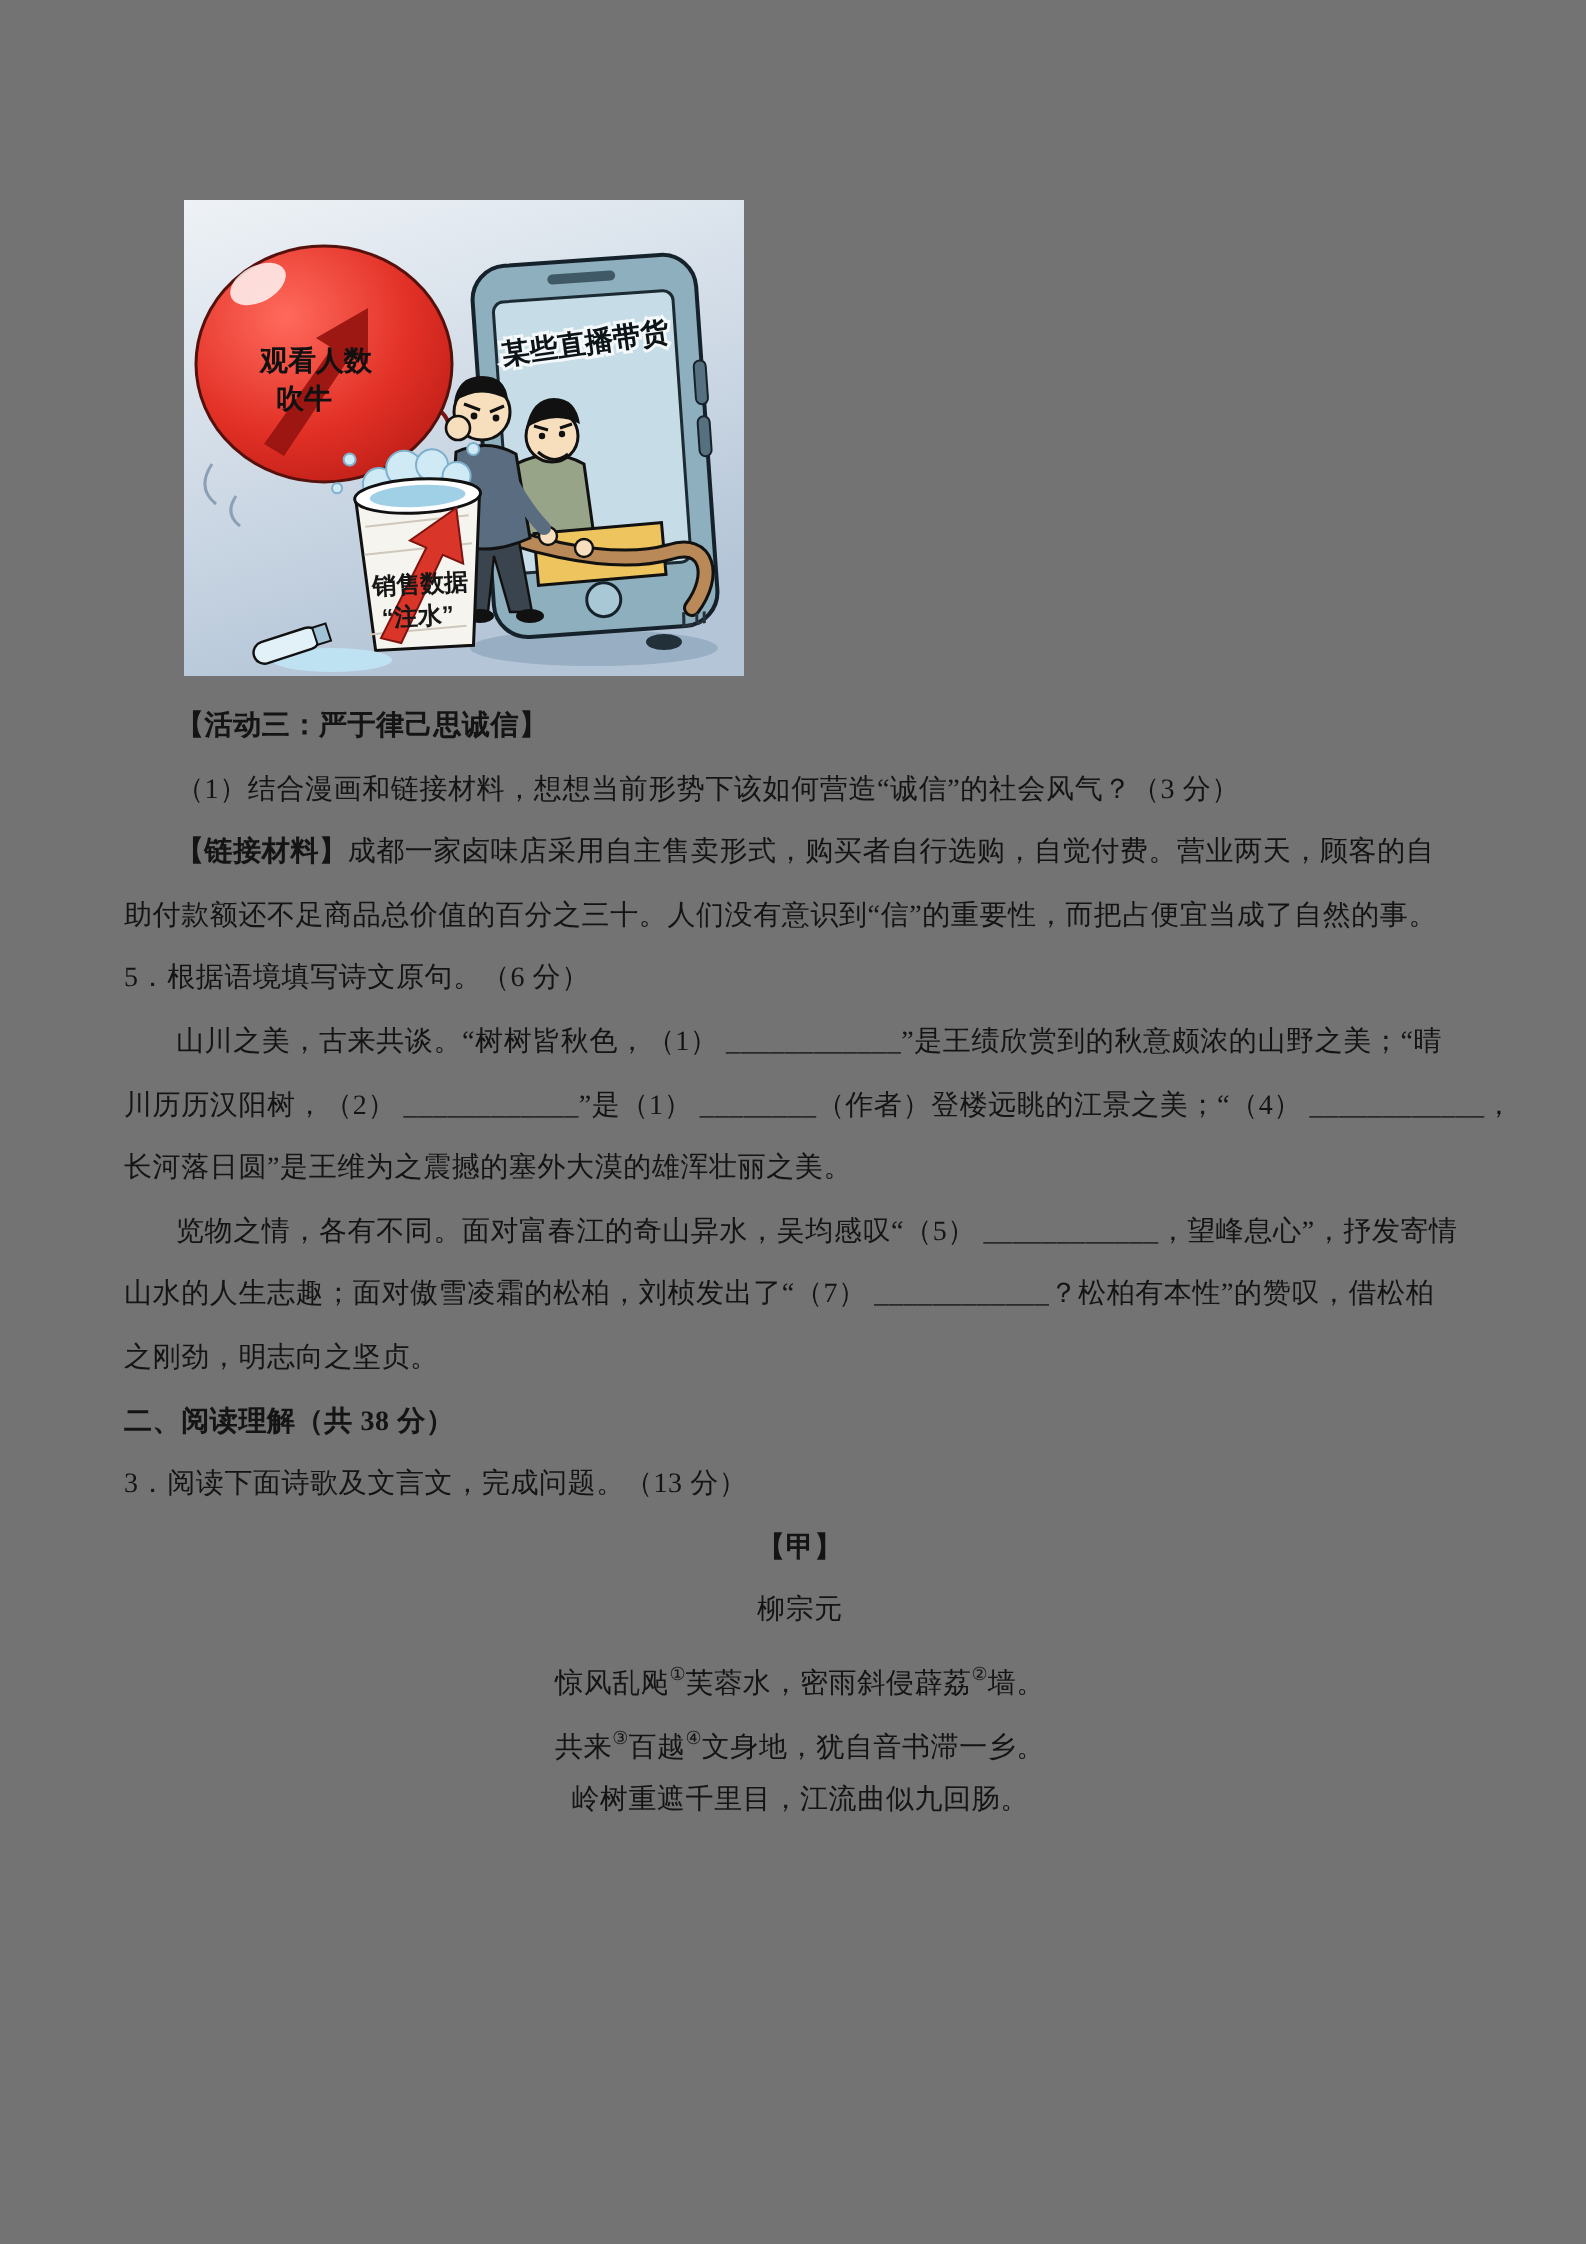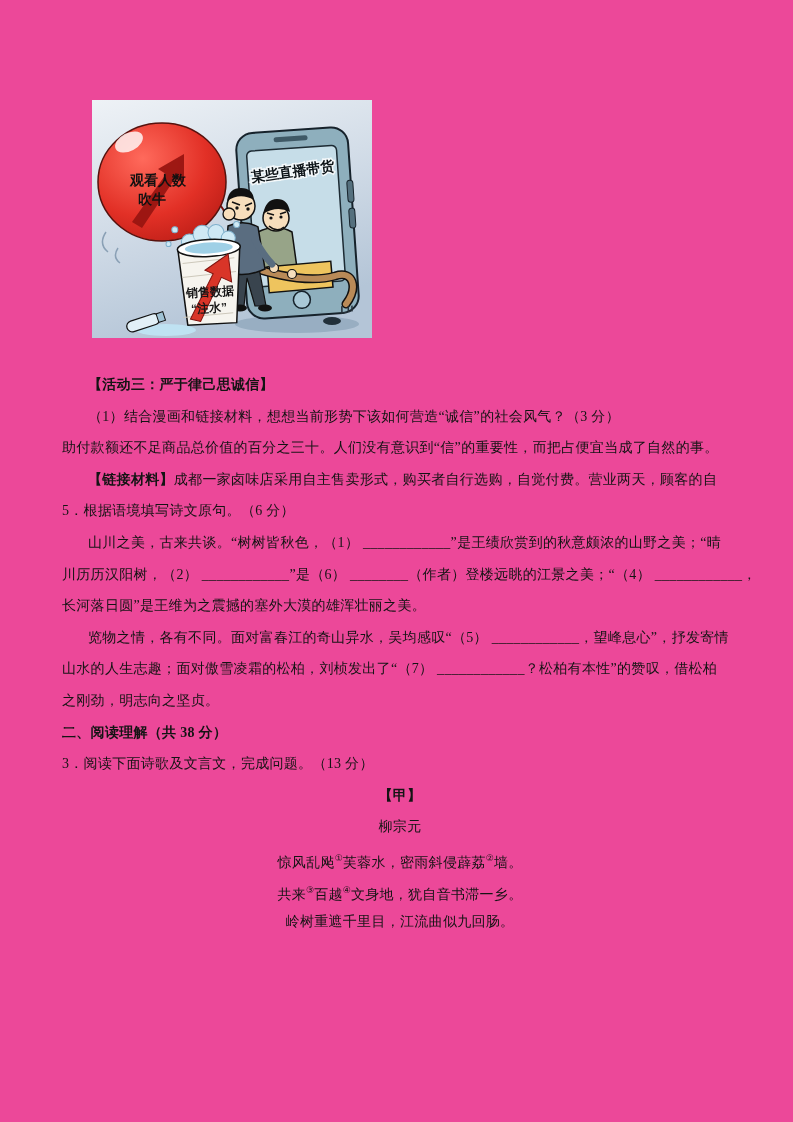--- a/index.html
+++ b/index.html
@@ -1,29 +1,29 @@
 <!DOCTYPE html>
 <html><head>
 <meta charset="utf-8">
 <style>
   html,body{margin:0;padding:0;}
   body{
     width:793px;height:1122px;background:#ffffff;position:relative;
     font-family:"Liberation Serif","DejaVu Serif",serif;color:#141414;
     overflow:hidden;
   }
-  .page{position:absolute;inset:0;background:#ec4899;}
+  .page{position:absolute;inset:0;background:#737373;}
 
   
   .cartoon{position:absolute;left:92px;top:100px;width:280px;height:238px;}
   .cartoon svg{display:block;width:100%;height:100%;}
   .cartoon text{font-family:"Liberation Sans","DejaVu Sans",sans-serif;font-weight:bold;}
 
   
-  .content{position:absolute;left:62px;top:348px;width:676px;font-size:14px;letter-spacing:.3px;margin-top:21px;}
+  .content{position:absolute;left:62px;top:348px;width:676px;font-size:14px;letter-spacing:.3px;}
   .ln{height:31.6px;line-height:31.6px;white-space:nowrap;}
   .ind{padding-left:26px;}
   .b{font-weight:bold;}
   .ctr{text-align:center;padding-left:0;}
   .gap{height:31.6px;}
   .sup{font-size:9px;vertical-align:6px;letter-spacing:0;}
 </style>
 </head>
 <body>
 
@@ -129,25 +129,25 @@
         <rect x="66" y="218" width="7" height="9" fill="#9fc2d4" stroke="#111" stroke-width="1"></rect>
       </g>
 
       <text x="249" y="214" font-size="11" font-style="italic" fill="#26313a" transform="rotate(-12 249 214)">Lu</text>
     </svg>
   </div>
 
   <div class="content">
     <div class="ln ind b">【活动三：严于律己思诚信】</div>
     <div class="ln ind">（1）结合漫画和链接材料，想想当前形势下该如何营造“诚信”的社会风气？（3 分）</div>
+    <div class="ln ind"><span class="b">【链接材料】</span><span>成都一家卤味店采用自主售卖形式，购买者自行选购，自觉付费。营业两天，顾客的自</span></div>
     <div class="ln">助付款额还不足商品总价值的百分之三十。人们没有意识到“信”的重要性，而把占便宜当成了自然的事。</div>
-    <div class="ln ind"><span class="b">【链接材料】</span><span>成都一家卤味店采用自主售卖形式，购买者自行选购，自觉付费。营业两天，顾客的自</span></div>
     <div class="ln">5．根据语境填写诗文原句。（6 分）</div>
     <div class="ln ind">山川之美，古来共谈。“树树皆秋色，（1） ____________”是王绩欣赏到的秋意颇浓的山野之美；“晴</div>
-    <div class="ln">川历历汉阳树，（2） ____________”是（6） ________（作者）登楼远眺的江景之美；“（4） ____________，</div>
+    <div class="ln">川历历汉阳树，（2） ____________”是（1） ________（作者）登楼远眺的江景之美；“（4） ____________，</div>
     <div class="ln">长河落日圆”是王维为之震撼的塞外大漠的雄浑壮丽之美。</div>
     <div class="ln ind">览物之情，各有不同。面对富春江的奇山异水，吴均感叹“（5） ____________，望峰息心”，抒发寄情</div>
     <div class="ln">山水的人生志趣；面对傲雪凌霜的松柏，刘桢发出了“（7） ____________？松柏有本性”的赞叹，借松柏</div>
     <div class="ln">之刚劲，明志向之坚贞。</div>
     <div class="ln b">二、阅读理解（共 38 分）</div>
     <div class="ln">3．阅读下面诗歌及文言文，完成问题。（13 分）</div>
     <div class="ln ctr b">【甲】</div>
     <div class="ln ctr">柳宗元</div>
     <div class="ln ctr"><span>惊风乱飐</span><span class="sup">①</span><span>芙蓉水，密雨斜侵薜荔</span><span class="sup">②</span><span>墙。</span></div>
     <div class="ln ctr"><span>共来</span><span class="sup">③</span><span>百越</span><span class="sup">④</span><span>文身地，犹自音书滞一乡。</span></div>

